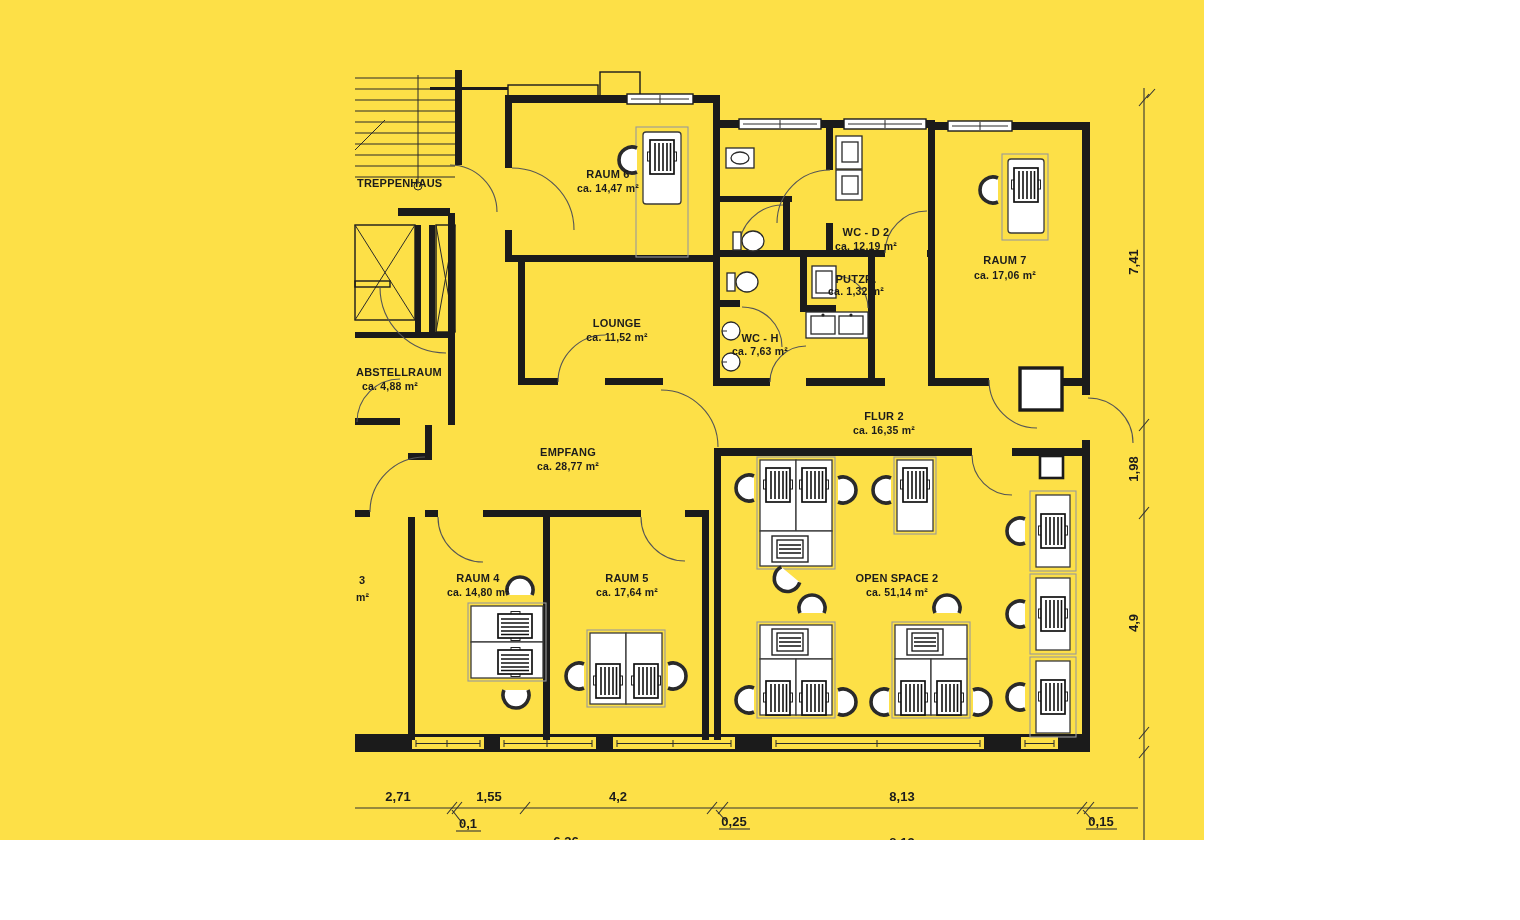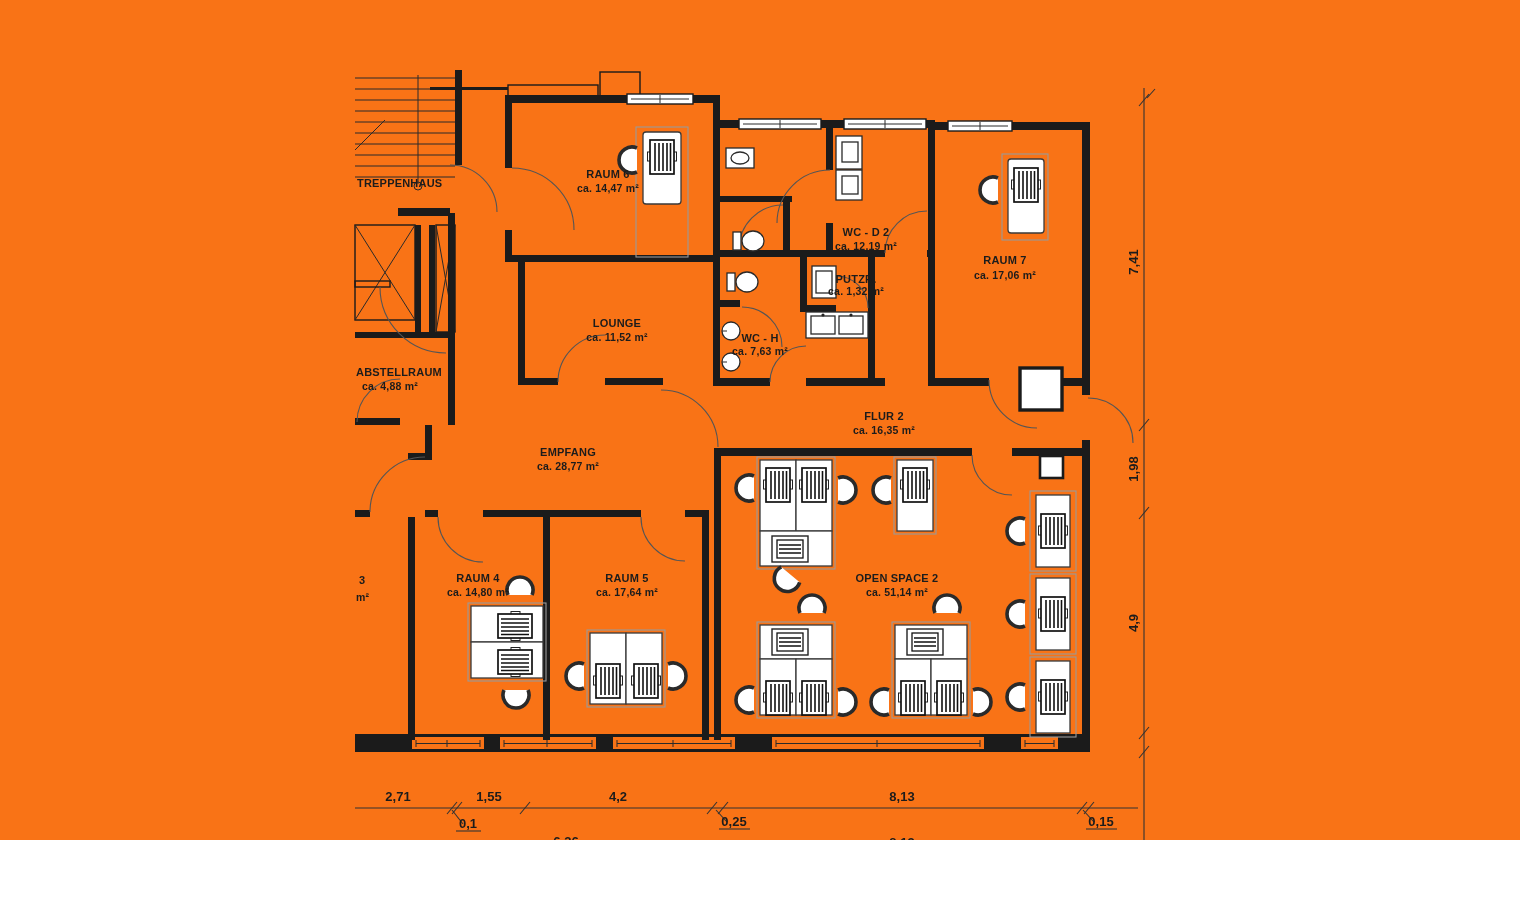--- a/index.html
+++ b/index.html
@@ -1,16 +1,16 @@
 <!DOCTYPE html>
 <html><head>
 <meta charset="utf-8">
 <style>
   html,body{margin:0;padding:0;background:#fff;}
-  .plan{position:relative;width:1520px;height:920px;background:#f97316;overflow:hidden;
+  .plan{position:relative;width:1204px;height:920px;background:#fde047;overflow:hidden;
         font-family:"Liberation Sans", sans-serif;}
   svg{position:absolute;left:0;top:0;}
   text{fill:#1c1c1c;}
   .rname{font:700 11px "Liberation Sans", sans-serif;letter-spacing:.2px;}
   .rarea{font:700 10.5px "Liberation Sans", sans-serif;letter-spacing:.2px;}
   .dim{font:700 13px "Liberation Sans", sans-serif;}
   .wall{fill:#1b1b1b;}
   .thin{stroke:#1b1b1b;stroke-width:1.4;fill:none;}
   .hair{stroke:#2a2a2a;stroke-width:1;fill:none;}
   .arc{stroke:#555;stroke-width:1.1;fill:none;}

